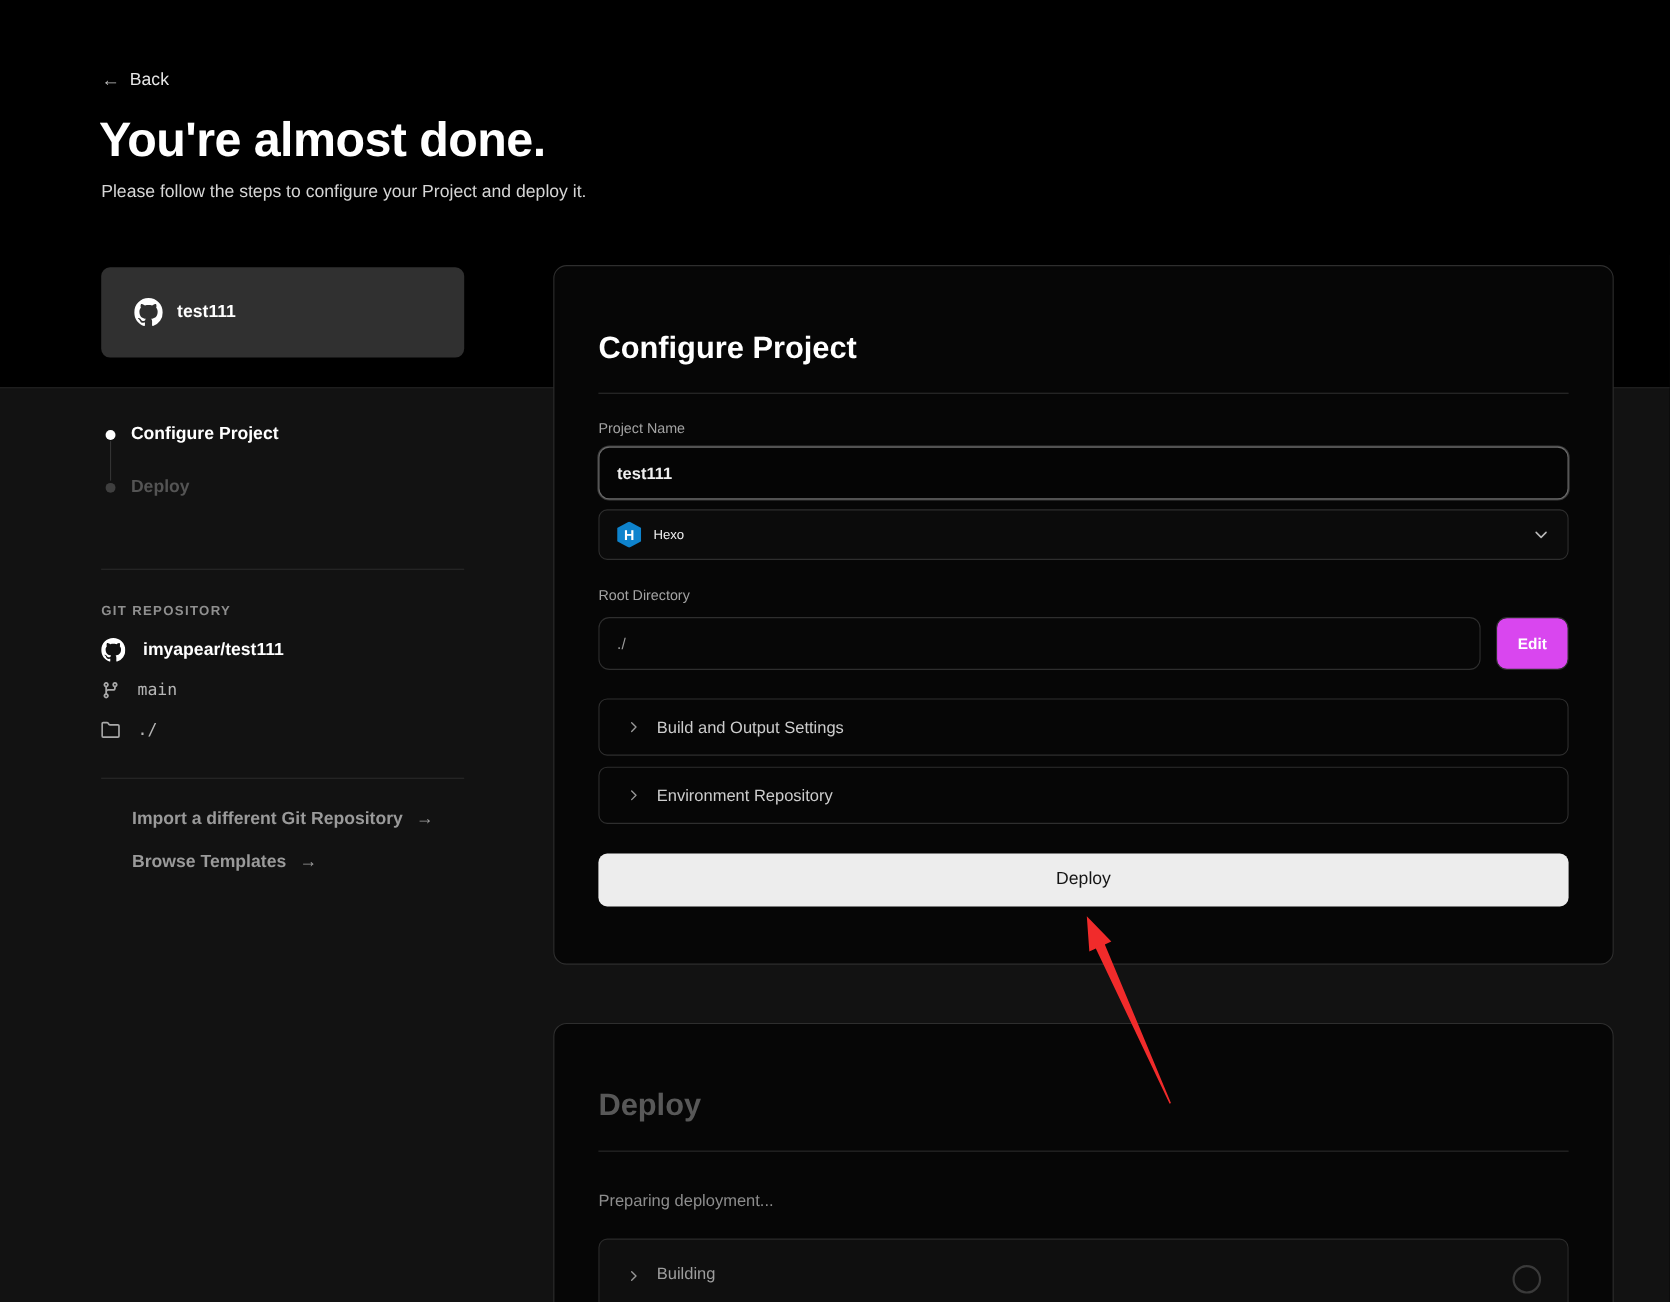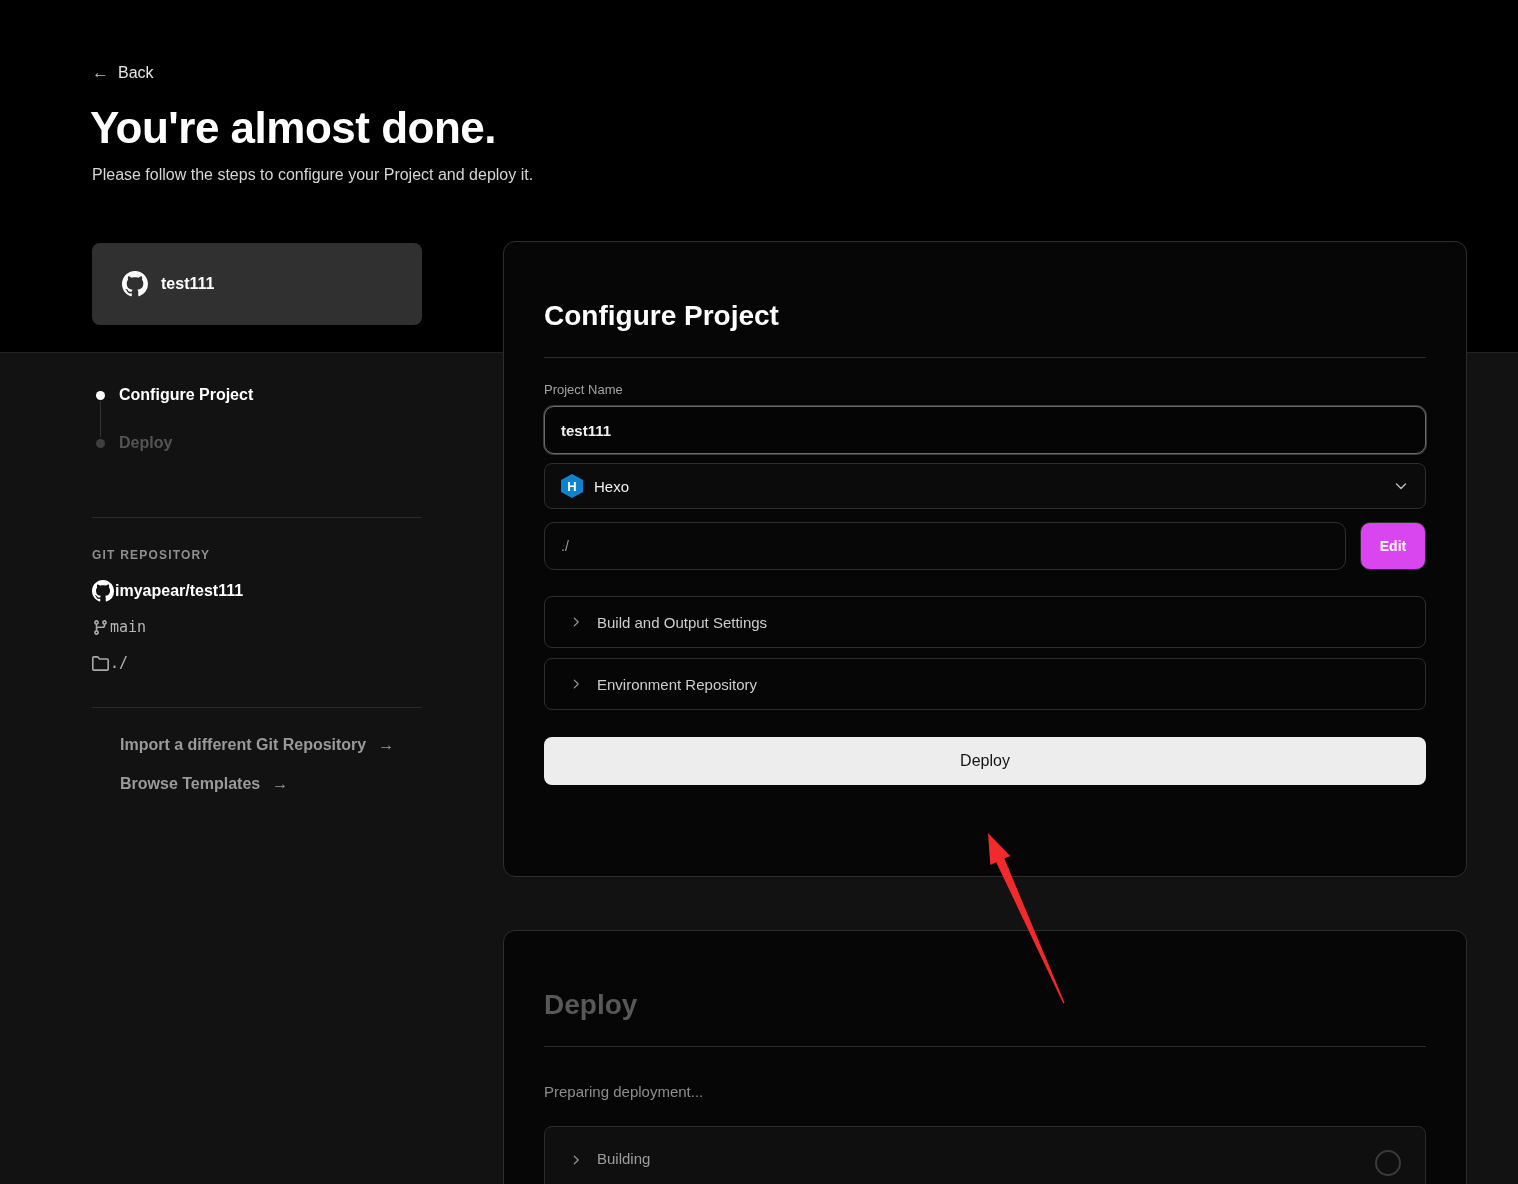--- a/index.html
+++ b/index.html
@@ -51,21 +51,21 @@
   .step-label.pending { font-size: 16px; font-weight: 600; color: #545454; }
   .step-connector {
     position: absolute; left: 4px; top: 18px; width: 1px; height: 36px; background: #333;
   }
   .rail-divider { position: absolute; left: 92px; width: 330px; height: 1px; background: #2a2a2a; }
   .rail-heading {
     position: absolute; left: 92px; top: 548px;
     font-size: 12px; font-weight: 600; letter-spacing: 1.2px; color: #8f8f8f;
   }
   .rail-row {
-    position: absolute; left: 92px; display: flex; align-items: center; gap: 1px;
+    position: absolute; left: 92px; display: flex; align-items: center; gap: 16px;
   }
   .rail-row svg { flex: 0 0 auto; }
   .rail-repo-label { font-size: 16px; font-weight: 700; color: #fff; }
   .rail-mono { font-family: "DejaVu Sans Mono", monospace; font-size: 15px; color: #b6b6b6; }
   .rail-link {
     position: absolute; left: 92px;
     font-size: 16px; font-weight: 600; color: #9a9a9a; cursor: pointer;
     display: flex; align-items: center; gap: 12px; margin-left: 28px;
   }
 
@@ -93,21 +93,21 @@
     height: 46px; margin-top: 9px; border: 1px solid #2e2e2e; border-radius: 8px;
     background: #0b0b0b; display: flex; align-items: center; padding: 0 16px; gap: 11px;
     cursor: pointer;
   }
   .hexo-hex {
     width: 22px; height: 24px; background: #0e83cd;
     clip-path: polygon(50% 0, 100% 25%, 100% 75%, 50% 100%, 0 75%, 0 25%);
     display: flex; align-items: center; justify-content: center;
     font-size: 13px; font-weight: 800; color: #fff;
   }
-  .select-value { font-size: 15px; color: #f0f0f0; }
+  .select-value { font-size: 12px; color: #f0f0f0; }
   .select-box .chev { margin-left: auto; }
 
   .root-row { display: flex; gap: 14px; margin-top: 13px; align-items: stretch; }
   .root-input {
     flex: 1; height: 48px; background: #070707; border: 1px solid #2e2e2e; border-radius: 10px;
     color: #9a9a9a; font-size: 14px; padding: 0 16px;
     font-family: "Liberation Sans", sans-serif; outline: none;
   }
   .edit-btn {
     width: 66px; height: 48px; background: #d946ef; border: 1px solid #2e2e2e; border-radius: 10px;
@@ -220,20 +220,21 @@
   <input class="text-input" type="text" value="test111" style="">
 
   <div class="select-box">
     <span class="hexo-hex">H</span>
     <span class="select-value">Hexo</span>
     <svg class="chev" width="16" height="16" viewBox="0 0 16 16">
         <path d="M3.5 6l4.5 4.5L12.5 6" stroke="#bbb" stroke-width="1.4" fill="none" stroke-linecap="round" stroke-linejoin="round"></path>
       </svg>
   </div>
 
+  <div class="field-label">Root Directory</div>
   <div class="root-row">
     <input class="root-input" type="text" readonly="" value="./" style="">
     <button class="edit-btn">Edit</button>
   </div>
 
   <div class="accordion accordion-1">
     <svg class="chev-right" viewBox="0 0 16 16">
         <path d="M6 3.5L10.5 8 6 12.5" stroke="#999" stroke-width="1.4" fill="none" stroke-linecap="round" stroke-linejoin="round"></path>
       </svg>
     <span class="accordion-label">Build and Output Settings</span>

